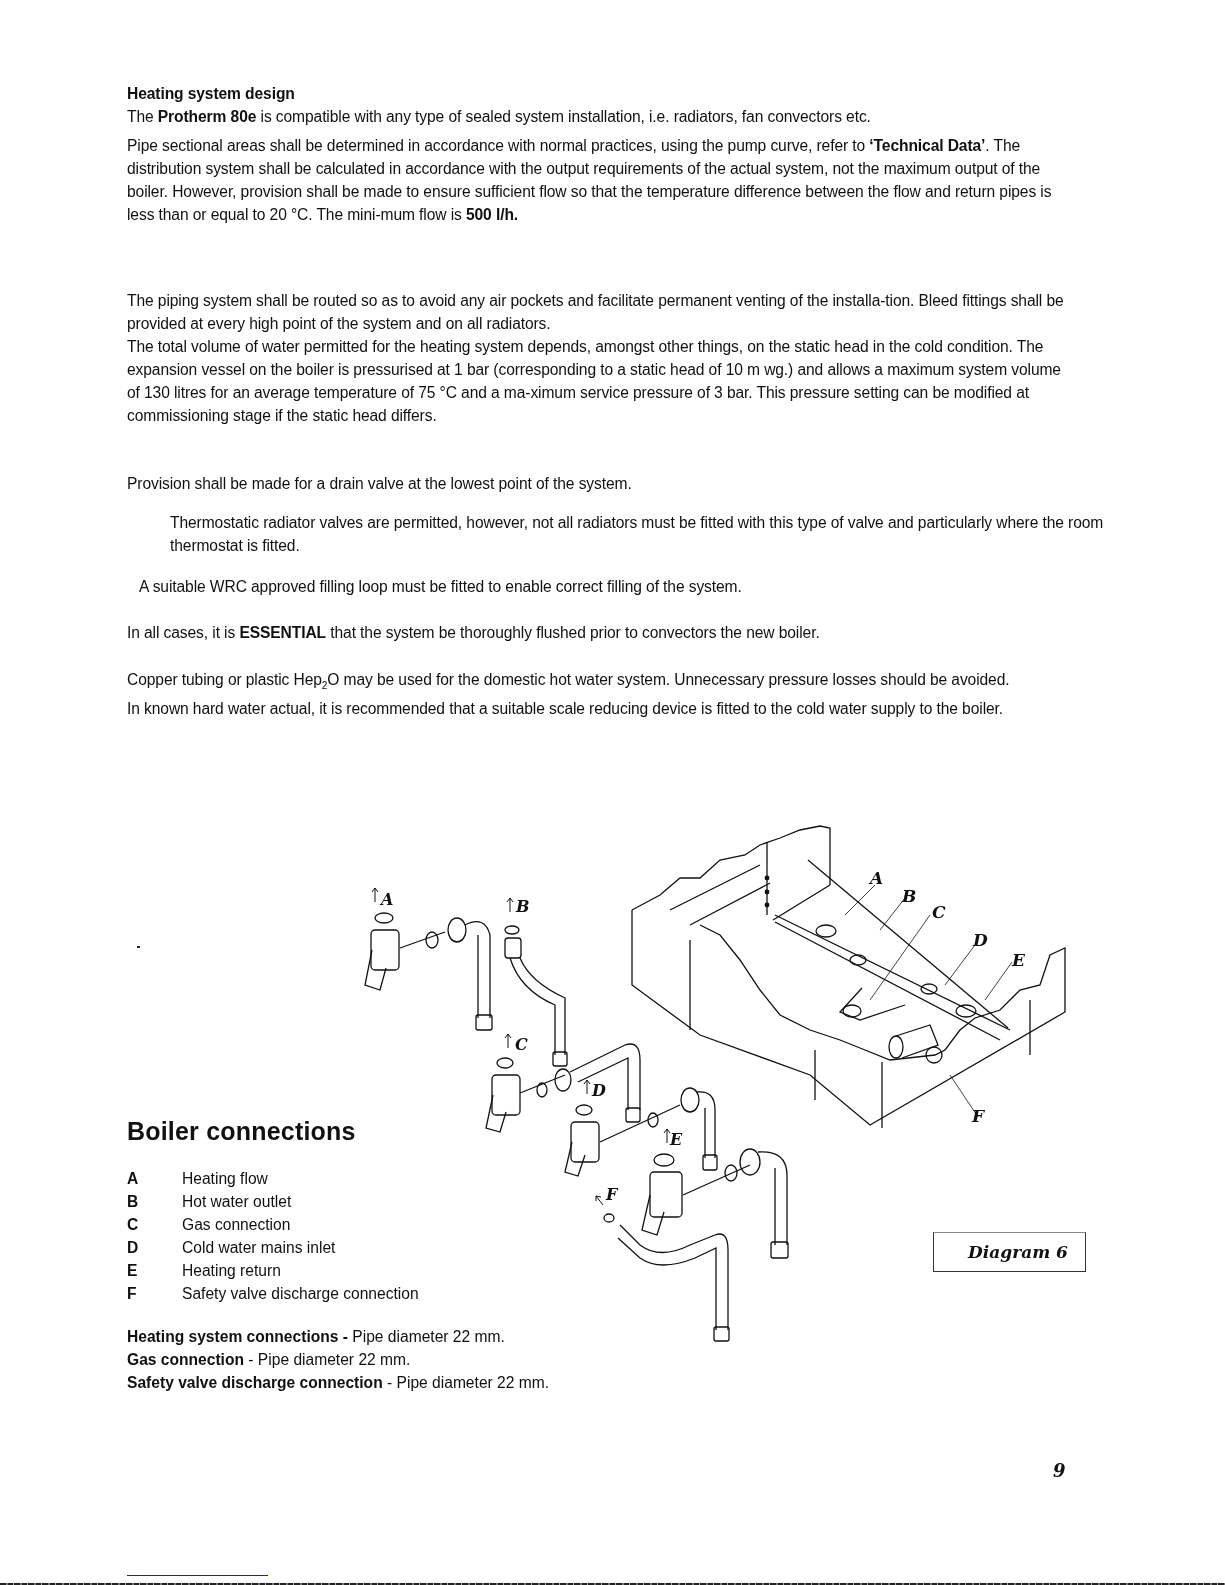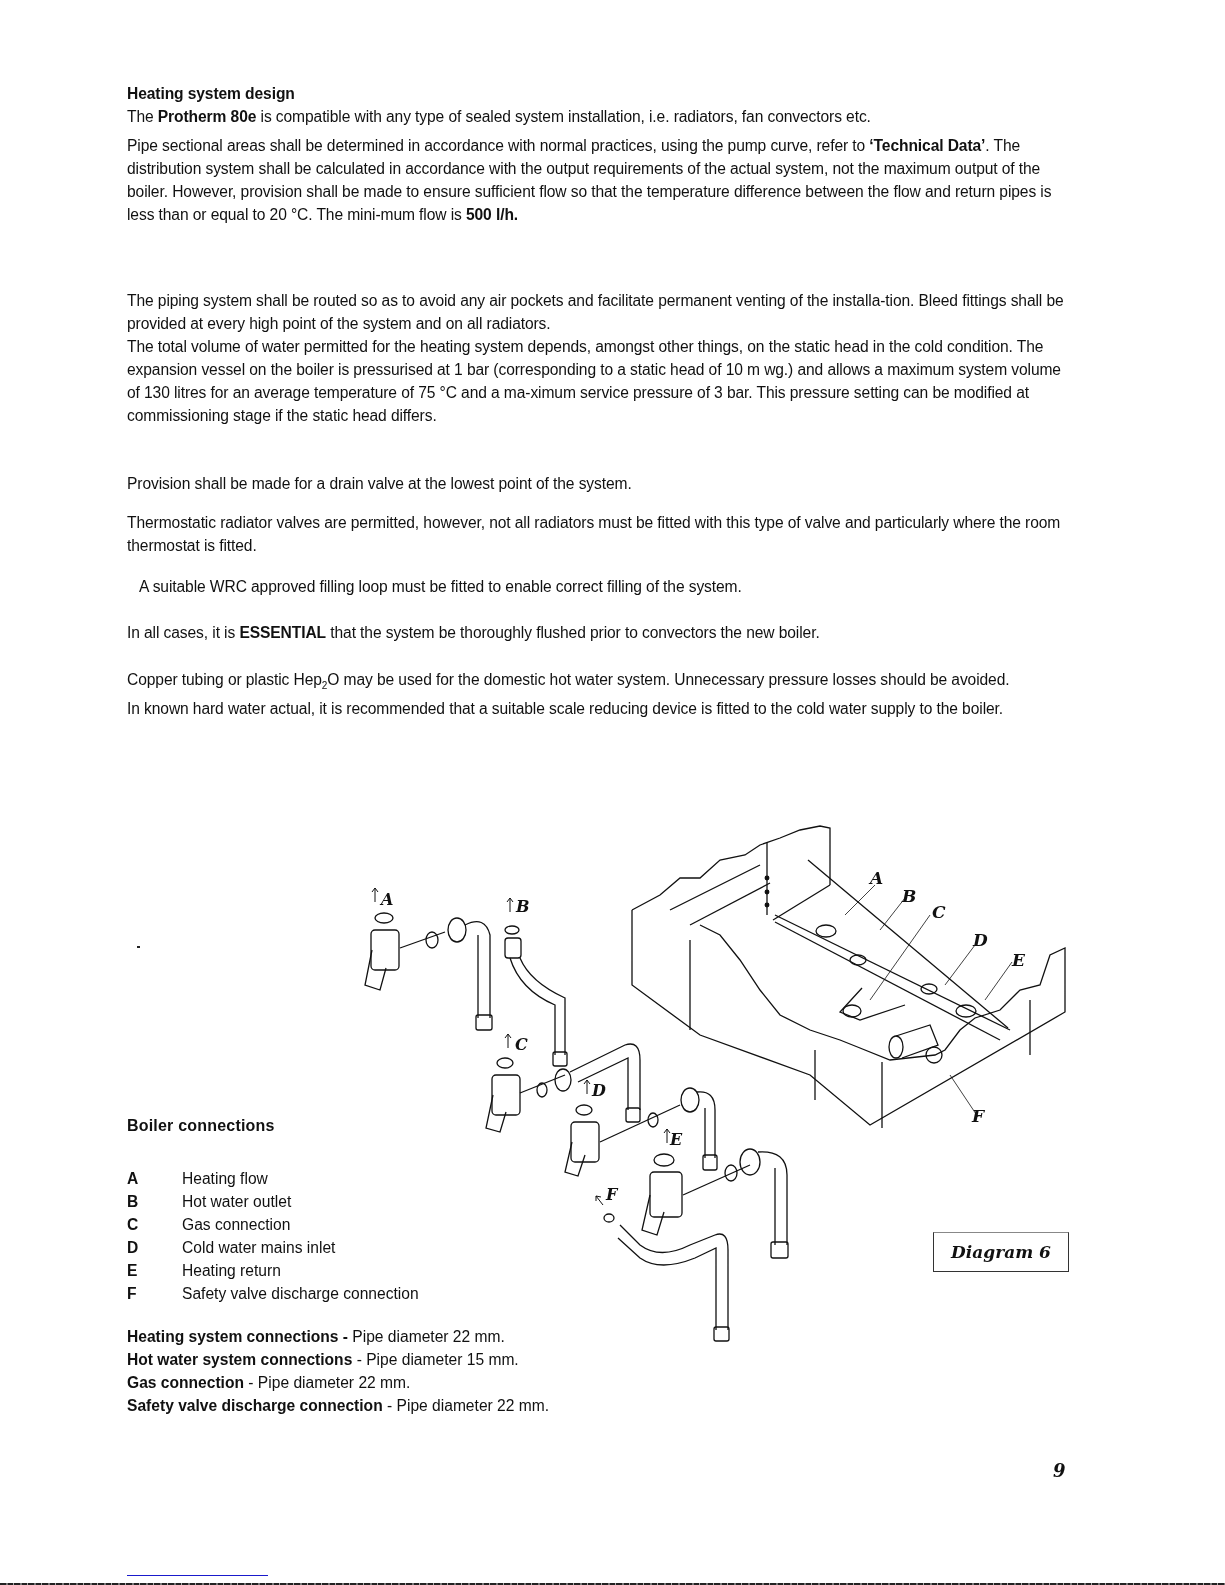--- a/index.html
+++ b/index.html
@@ -2,28 +2,28 @@
 <html><head>
 <meta charset="utf-8">
 <style>
   html, body { margin:0; padding:0; background:#ffffff; }
   body { width:1225px; height:1585px; position:relative; overflow:hidden;
          font-family:"Liberation Sans", sans-serif; color:#111; }
   .txt { position:absolute; left:127px; width:948px; font-size:15.6px; line-height:23px; letter-spacing:-0.1px; }
   .h { font-weight:bold; }
   b { font-weight:bold; }
   .p { margin:0; }
-  .boiler-title { position:absolute; left:127px; top:1117px; font-size:16px; font-weight:bold; letter-spacing:0.2px; }
+  .boiler-title { position:absolute; left:127px; top:1117px; font-size:25px; font-weight:bold; letter-spacing:0.2px; }
   .legend { position:absolute; left:127px; top:1167px; font-size:15.6px; line-height:23px; }
   .legend-row { display:flex; }
   .legend-row .k { width:55px; font-weight:bold; }
   .specs { position:absolute; left:127px; top:1325px; font-size:15.6px; line-height:23px; }
   .diagram-label { position:absolute; left:933px; top:1232px; width:134px; height:38px; border:1px solid #333; border-top-color:#888;
                    font-family:"DejaVu Serif", serif; font-style:italic; font-weight:bold; font-size:17px;
-                   display:flex; align-items:center; justify-content:center; }
+                   display:flex; align-items:center; justify-content:center;padding-left:17px; }
   .page-num { position:absolute; left:1053px; top:1460px; font-family:"DejaVu Serif", serif; font-style:italic; font-weight:bold; font-size:18px; }
   .diagram { position:absolute; left:330px; top:820px; width:750px; height:530px; }
   .blue-line { position:absolute; left:127px; top:1575px; width:141px; height:1px; background:#1a1acc; }
   .bottom-rule { position:absolute; left:0; top:1583px; width:1225px; height:2px;
                  background:repeating-linear-gradient(90deg,#222 0 6px,#777 6px 8px,#222 8px 13px,#aaa 13px 14px); }
   .stray-dot { position:absolute; left:137px; top:946px; width:3px; height:2px; background:#222; }
 </style>
 </head>
 <body>
 
@@ -38,21 +38,21 @@
 
 <div class="txt" style="top:289px;">
   <p class="p">The piping system shall be routed so as to avoid any air pockets and facilitate permanent venting of the installa-tion. Bleed fittings shall be provided at every high point of the system and on all radiators.</p>
   <p class="p">The total volume of water permitted for the heating system depends, amongst other things, on the static head in the cold condition. The expansion vessel on the boiler is pressurised at 1 bar (corresponding to a static head of 10 m wg.) and allows a maximum system volume of 130 litres for an average temperature of 75 °C and a ma-ximum service pressure of 3 bar. This pressure setting can be modified at commissioning stage if the static head differs.</p>
 </div>
 
 <div class="txt" style="top:472px;">
   <p class="p">Provision shall be made for a drain valve at the lowest point of the system.</p>
 </div>
 
-<div class="txt" style="top:511px;">
+<div class="txt" style="top:511px;margin-left:43px;">
   <p class="p">Thermostatic radiator valves are permitted, however, not all radiators must be fitted with this type of valve and particularly where the room thermostat is fitted.</p>
 </div>
 
 <div class="txt" style="top:575px;margin-left:12px;">
   <p class="p">A suitable WRC approved filling loop must be fitted to enable correct filling of the system.</p>
 </div>
 
 <div class="txt" style="top:621px;">
   <p class="p"><span>In all cases, it is </span><b>ESSENTIAL</b><span> that the system be thoroughly flushed prior to convectors the new boiler.</span></p>
 </div>
@@ -199,21 +199,20 @@
       <span>Heating return</span>
     </div>
   <div class="legend-row">
       <span class="k">F</span>
       <span>Safety valve discharge connection</span>
     </div>
 </div>
 
 <div class="specs">
   <div><b>Heating system connections -</b><span> Pipe diameter 22 mm.</span></div>
-  <div><b>Hot water system connections</b><span> - Pipe diameter 15 mm.</span></div>
   <div><b>Gas connection</b><span> - Pipe diameter 22 mm.</span></div>
   <div><b>Safety valve discharge connection</b><span> - Pipe diameter 22 mm.</span></div>
 </div>
 
 <div class="diagram-label">Diagram 6</div>
 
 <div class="page-num">9</div>
 
 <div class="blue-line"></div>
 <div class="bottom-rule"></div>

